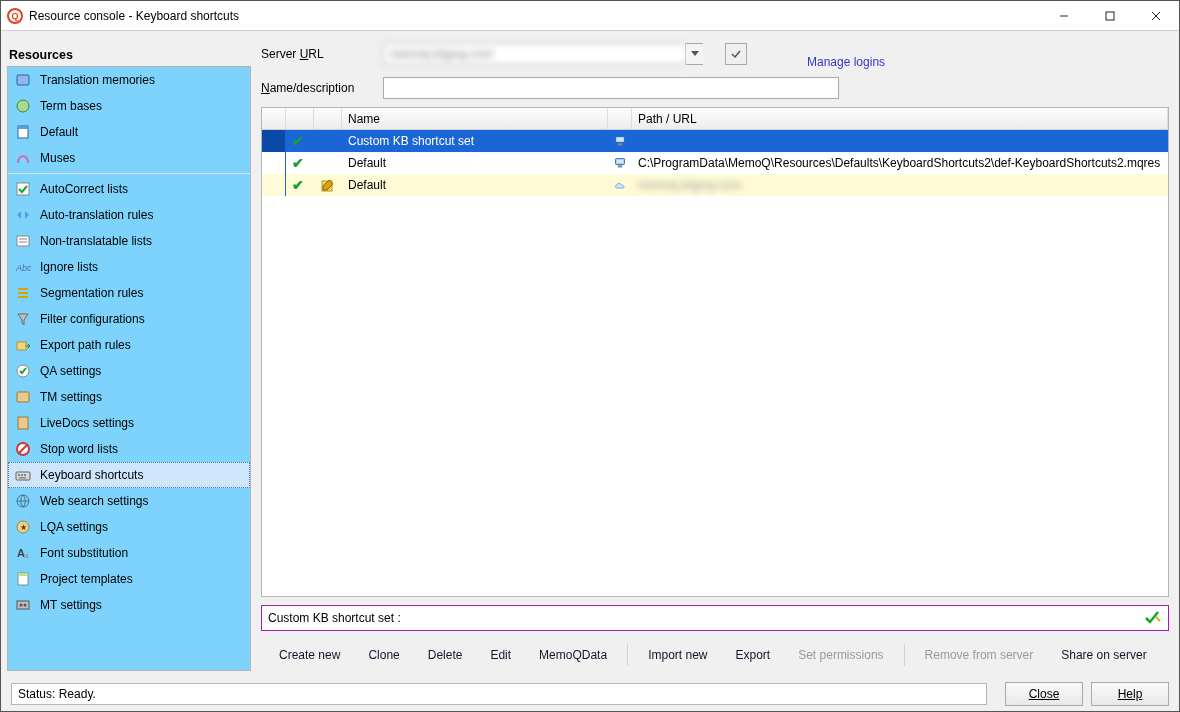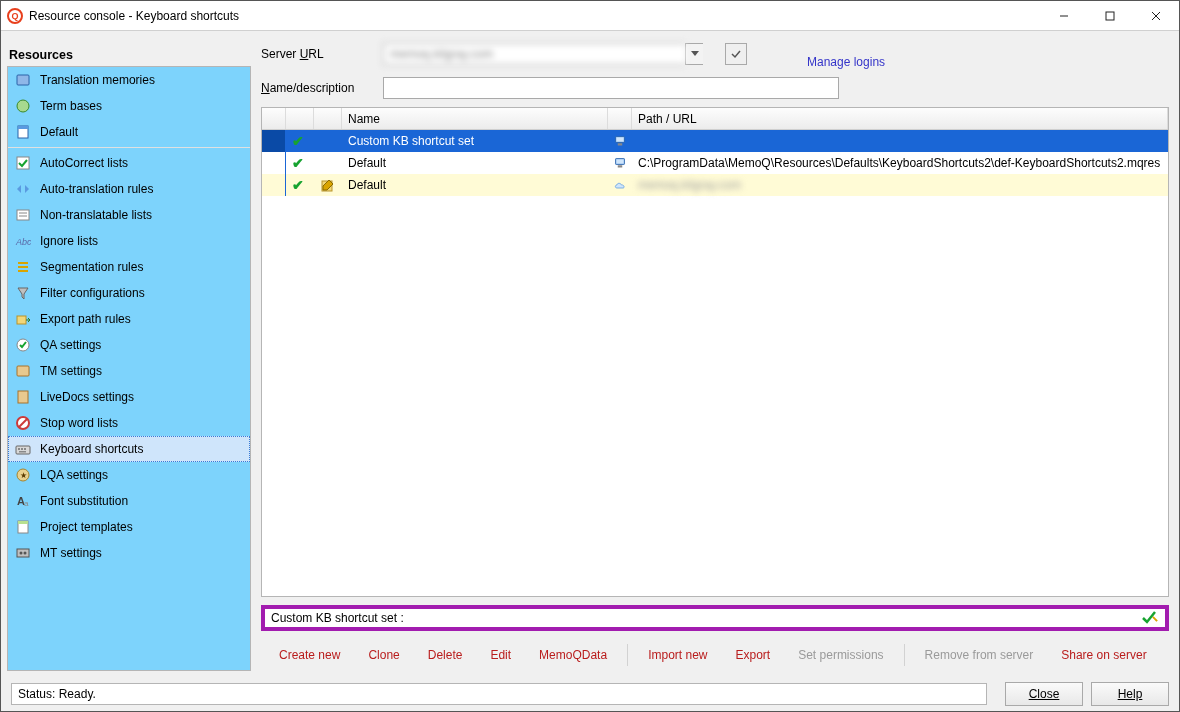--- a/index.html
+++ b/index.html
@@ -37,24 +37,24 @@
   .col-name{width:266px;} .col-pathic{width:24px;padding:0;} .col-path{flex:1;}
   .grid-row{ display:flex; height:22px; align-items:center; font-size:12px;}
   .grid-row.sel{ background:#1a66d6; color:#fff;}
   .grid-row.alt{ background:#fffbd6;}
   .gc{ display:flex; align-items:center; padding:0 6px; height:100%;}
   .gc.col-mark{border-right:1px solid #1a66d6;}
   .grid-row.sel .gc{}
   .chkmark{ color:#17a330; font-weight:bold; font-size:14px;}
   .pcicon{ width:16px; height:14px; }
   .cloud{ width:16px; height:12px;}
-  .desc-box{ height:26px; border:4px solid #a21caf; background:#fff; display:flex; align-items:center; justify-content:space-between; padding:2px 6px;}
+  .desc-box{ height:26px; border:1px solid #a21caf; background:#fff; display:flex; align-items:center; justify-content:space-between; padding:2px 6px;}
   .desc-ic{ color:#17a330; }
   .actions{ display:flex; align-items:center; height:32px; gap:0; padding:0 4px;}
-  .act{ color:#b91c1c; padding:6px 14px; font-size:12px; cursor:pointer; white-space:nowrap;}
+  .act{ color:#0f172a; padding:6px 14px; font-size:12px; cursor:pointer; white-space:nowrap;}
   .act.dis{ color:#9a9a9a; cursor:default;}
   .vsep{ width:1px; height:22px; background:#d2d2d2; margin:0 6px;}
   .footer{ height:34px; display:flex; align-items:center; justify-content:space-between; padding:0 10px; background:#f0f0f0;}
   .status{ flex:1; height:22px; border:1px solid #b5b5b5; background:#fff; display:flex; align-items:center; padding:0 6px; margin-right:10px;}
   .btn{ width:78px; height:24px; border:1px solid #a9a9a9; background:linear-gradient(#fafafa,#e8e8e8); display:flex; align-items:center; justify-content:center; margin-left:8px; font-size:12px;}
   .ul{ text-decoration:underline;}
   .blurred{ color:#9e9e9e; filter:blur(3px);}
 </style>
 </head>
 <body>
@@ -110,20 +110,28 @@
             </div>
             <div class="side-item">
               <span class="side-icon">
                 <svg viewBox="0 0 16 16">
                   <rect x="3" y="2" width="10" height="12" fill="#fff" stroke="#2b62a8"></rect>
                   <rect x="3" y="2" width="10" height="3" fill="#5a9ae0"></rect>
                 </svg>
               </span>
               <span>Default</span>
             </div>
+            <div class="side-item">
+              <span class="side-icon">
+                <svg viewBox="0 0 16 16">
+                  <path d="M3 13 C3 4 13 4 13 13" fill="none" stroke="#d464b0" stroke-width="2"></path>
+                </svg>
+              </span>
+              <span>Muses</span>
+            </div>
             <div class="side-divider"></div>
             <div class="side-item">
               <span class="side-icon">
                 <svg viewBox="0 0 16 16">
                   <rect x="2" y="2" width="12" height="12" fill="#fff" stroke="#888"></rect>
                   <path d="M4 8 L7 11 L12 5" stroke="#17a330" fill="none" stroke-width="2"></path>
                 </svg>
               </span>
               <span>AutoCorrect lists</span>
             </div>
@@ -217,20 +225,29 @@
               <span class="side-icon">
                 <svg viewBox="0 0 16 16">
                   <rect x="1" y="5" width="14" height="8" rx="1" fill="#d8d8d8" stroke="#666"></rect>
                   <rect x="3" y="7" width="2" height="2" fill="#888"></rect>
                   <rect x="6" y="7" width="2" height="2" fill="#888"></rect>
                   <rect x="9" y="7" width="2" height="2" fill="#888"></rect>
                   <rect x="4" y="10" width="7" height="1.5" fill="#888"></rect>
                 </svg>
               </span>
               <span>Keyboard shortcuts</span>
+            </div>
+            <div class="side-item">
+              <span class="side-icon">
+                <svg viewBox="0 0 16 16">
+                  <circle cx="8" cy="8" r="6" fill="#8fcbe8" stroke="#2b7aa8"></circle>
+                  <path d="M2 8 L14 8 M8 2 C5 5 5 11 8 14 M8 2 C11 5 11 11 8 14" stroke="#2b7aa8" fill="none"></path>
+                </svg>
+              </span>
+              <span>Web search settings</span>
             </div>
             <div class="side-item">
               <span class="side-icon">
                 <svg viewBox="0 0 16 16">
                   <circle cx="8" cy="8" r="6" fill="#e8d18f" stroke="#a8842b"></circle>
                   <text x="5" y="11" font-size="8" fill="#5a3a00">★</text>
                 </svg>
               </span>
               <span>LQA settings</span>
             </div>

